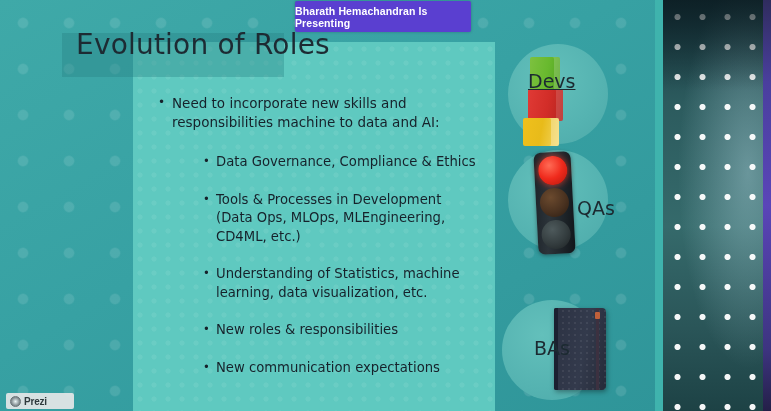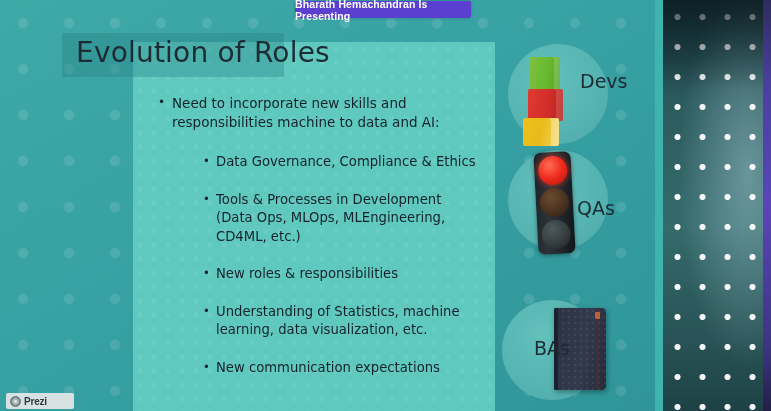--- a/index.html
+++ b/index.html
@@ -50,21 +50,21 @@
     position: absolute;
     left: 655px; top: 0;
     width: 9px; height: 411px;
     background: #3fb3ad;
   }
 
   
   .presenter-banner {
     position: absolute;
     left: 295px; top: 1px;
-    width: 176px; height: 17px;
+    width: 176px; height: 31px;
     background: #5a3fd0;
     border-radius: 2px;
     color: #ffffff;
     font-size: 10.5px;
     font-weight: bold;
     letter-spacing: 0.1px;
     display: flex;
     align-items: center;
     justify-content: center;
     font-family: "Liberation Sans", sans-serif;
@@ -73,21 +73,21 @@
 
   
   .title-band {
     position: absolute;
     left: 62px; top: 33px;
     width: 222px; height: 44px;
     background: rgba(38,125,130,0.35);
   }
   .slide-title {
     position: absolute;
-    left: 76px; top: 36px;
+    left: 76px; top: 28px;
     font-size: 28px;
     color: #1d2b33;
     font-family: "DejaVu Sans", sans-serif;
     letter-spacing: 0.2px;
     white-space: nowrap;
   }
 
   
   .content-panel {
     position: absolute;
@@ -172,21 +172,21 @@
   .blk-red {
     left: 20px; top: 45px; width: 35px; height: 32px;
     background: linear-gradient(100deg, #e03a35 0%, #d22d28 55%, #b52420 100%);
     box-shadow: inset -7px 0 0 rgba(255,255,255,0.14);
   }
   .blk-yellow {
     left: 15px; top: 74px; width: 36px; height: 28px;
     background: linear-gradient(100deg, #f0c01c 0%, #e8bb1a 50%, #f2d661 100%);
     box-shadow: inset -8px 0 0 rgba(255,255,255,0.30);
   }
-  .lbl-devs { left: 580px; top: 70px; }
+  .lbl-devs { left: 528px; top: 70px; text-decoration: underline; }
 
   
   .grp-qas { left: 508px; top: 150px; }
   .tl-body {
     position: absolute;
     left: 28px; top: 2px;
     width: 37px; height: 102px;
     background: linear-gradient(95deg, #1c2228 0%, #2c343a 40%, #11161a 100%);
     border-radius: 7px;
     transform: rotate(-3deg);
@@ -300,25 +300,25 @@
     <div class="sub-list">
       <div class="sub-item">
         <span class="line">Data Governance, Compliance &amp; Ethics</span>
       </div>
       <div class="sub-item">
         <span class="line">Tools &amp; Processes in Development</span>
         <span class="line">(Data Ops, MLOps, MLEngineering,</span>
         <span class="line">CD4ML, etc.)</span>
       </div>
       <div class="sub-item">
-        <span class="line">New roles &amp; responsibilities</span>
-      </div>
-      <div class="sub-item">
         <span class="line">Understanding of Statistics, machine</span>
         <span class="line">learning, data visualization, etc.</span>
+      </div>
+      <div class="sub-item">
+        <span class="line">New roles &amp; responsibilities</span>
       </div>
       <div class="sub-item">
         <span class="line">New communication expectations</span>
       </div>
     </div>
   </div>
 
   <div class="icon-group grp-devs">
     <div class="icon-circle"></div>
     <div class="blk blk-green"></div>

